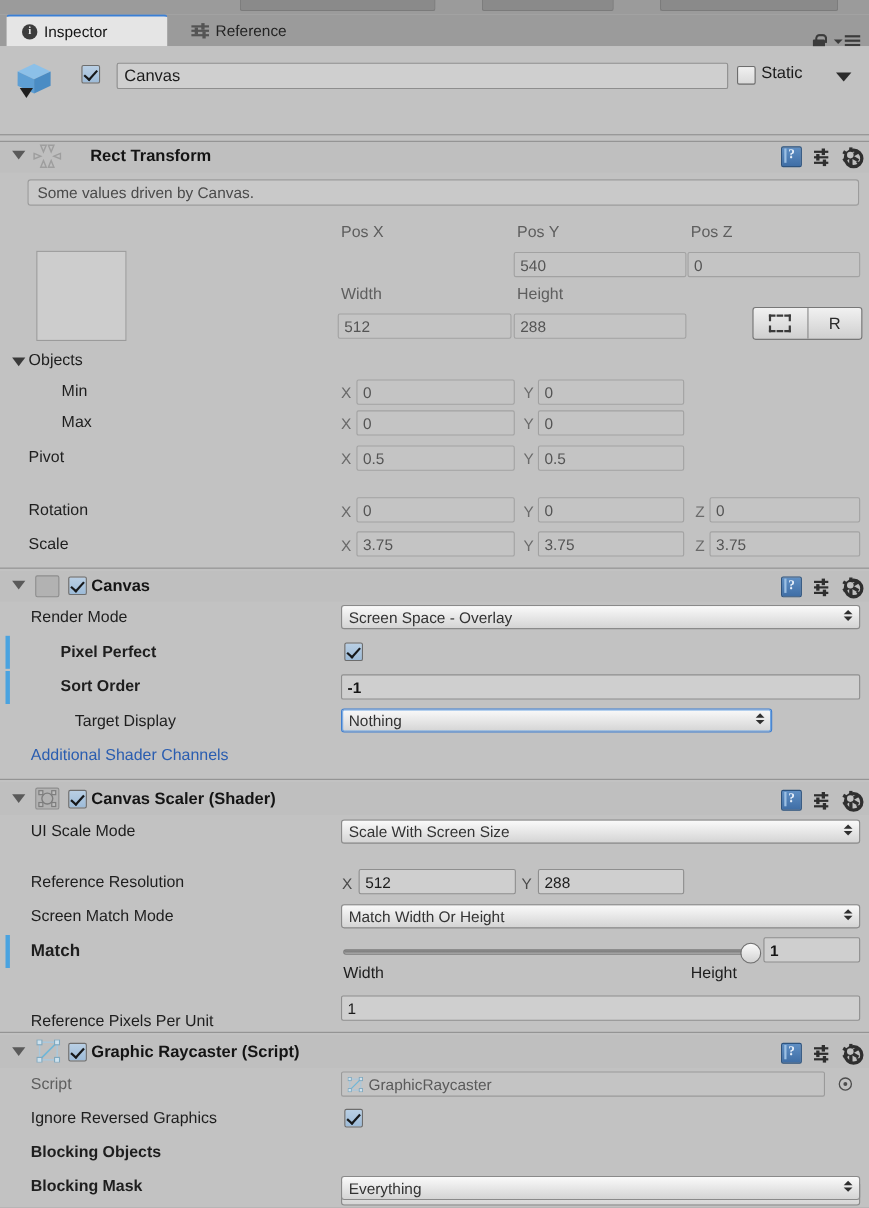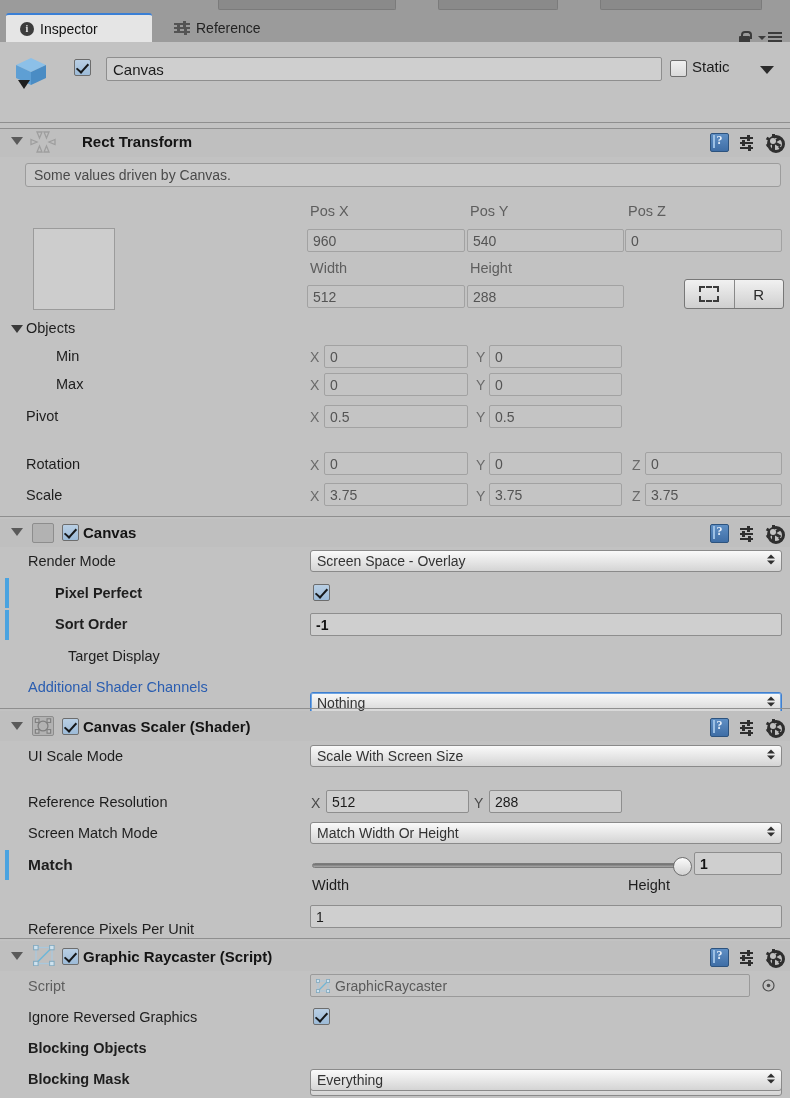--- a/index.html
+++ b/index.html
@@ -240,21 +240,20 @@
     </span>
   </div>
 
   <div class="drivenbox">Some values driven by Canvas.</div>
 
   <div class="anchor-preset"></div>
 
   <div class="colhdr" style="left:310px;top:203px;">Pos X</div>
   <div class="colhdr" style="left:470px;top:203px;">Pos Y</div>
   <div class="colhdr" style="left:628px;top:203px;">Pos Z</div>
-  <div class="tfield driven" style="left:307px;top:229px;width:158px;">960</div>
   <div class="tfield driven" style="left:467px;top:229px;width:157px;">540</div>
   <div class="tfield driven" style="left:625px;top:229px;width:157px;">0</div>
 
   <div class="colhdr" style="left:310px;top:260px;">Width</div>
   <div class="colhdr" style="left:470px;top:260px;">Height</div>
   <div class="tfield driven" style="left:307px;top:285px;width:158px;">512</div>
   <div class="tfield driven" style="left:467px;top:285px;width:157px;">288</div>
 
   <div class="rt-buttons">
     <div class="b">
@@ -340,21 +339,21 @@
 
   <div class="prop-label bold" style="left:55px;top:585px;">Pixel Perfect</div>
   <span style="position:absolute;left:313px;top:584px;"><span class="cb on"></span></span>
 
   <div class="prop-label bold" style="left:55px;top:616px;">Sort Order</div>
   <div class="tfield edit" style="left:310px;top:613px;width:472px;font-weight:bold;color:#141414;">-1</div>
 
   <div class="prop-label" style="left:68px;top:648px;">Target Display</div>
 
   <div class="prop-label blue" style="left:28px;top:679px;">Additional Shader Channels</div>
-  <div class="popup blueline" style="left:310px;top:692px;width:472px;">
+  <div class="popup blueline" style="left:310px;top:644px;width:392px;">
     <span>Nothing</span>
     <span class="ud">
         <i class="up"></i>
         <i class="dn"></i>
       </span>
   </div>
 
   <div class="sep" style="top:708px;"></div>
   <div class="sect-hdr" style="top:711px;height:30px;border-top:none;"></div>
   <div class="foldout" style="top:722px;"></div>

